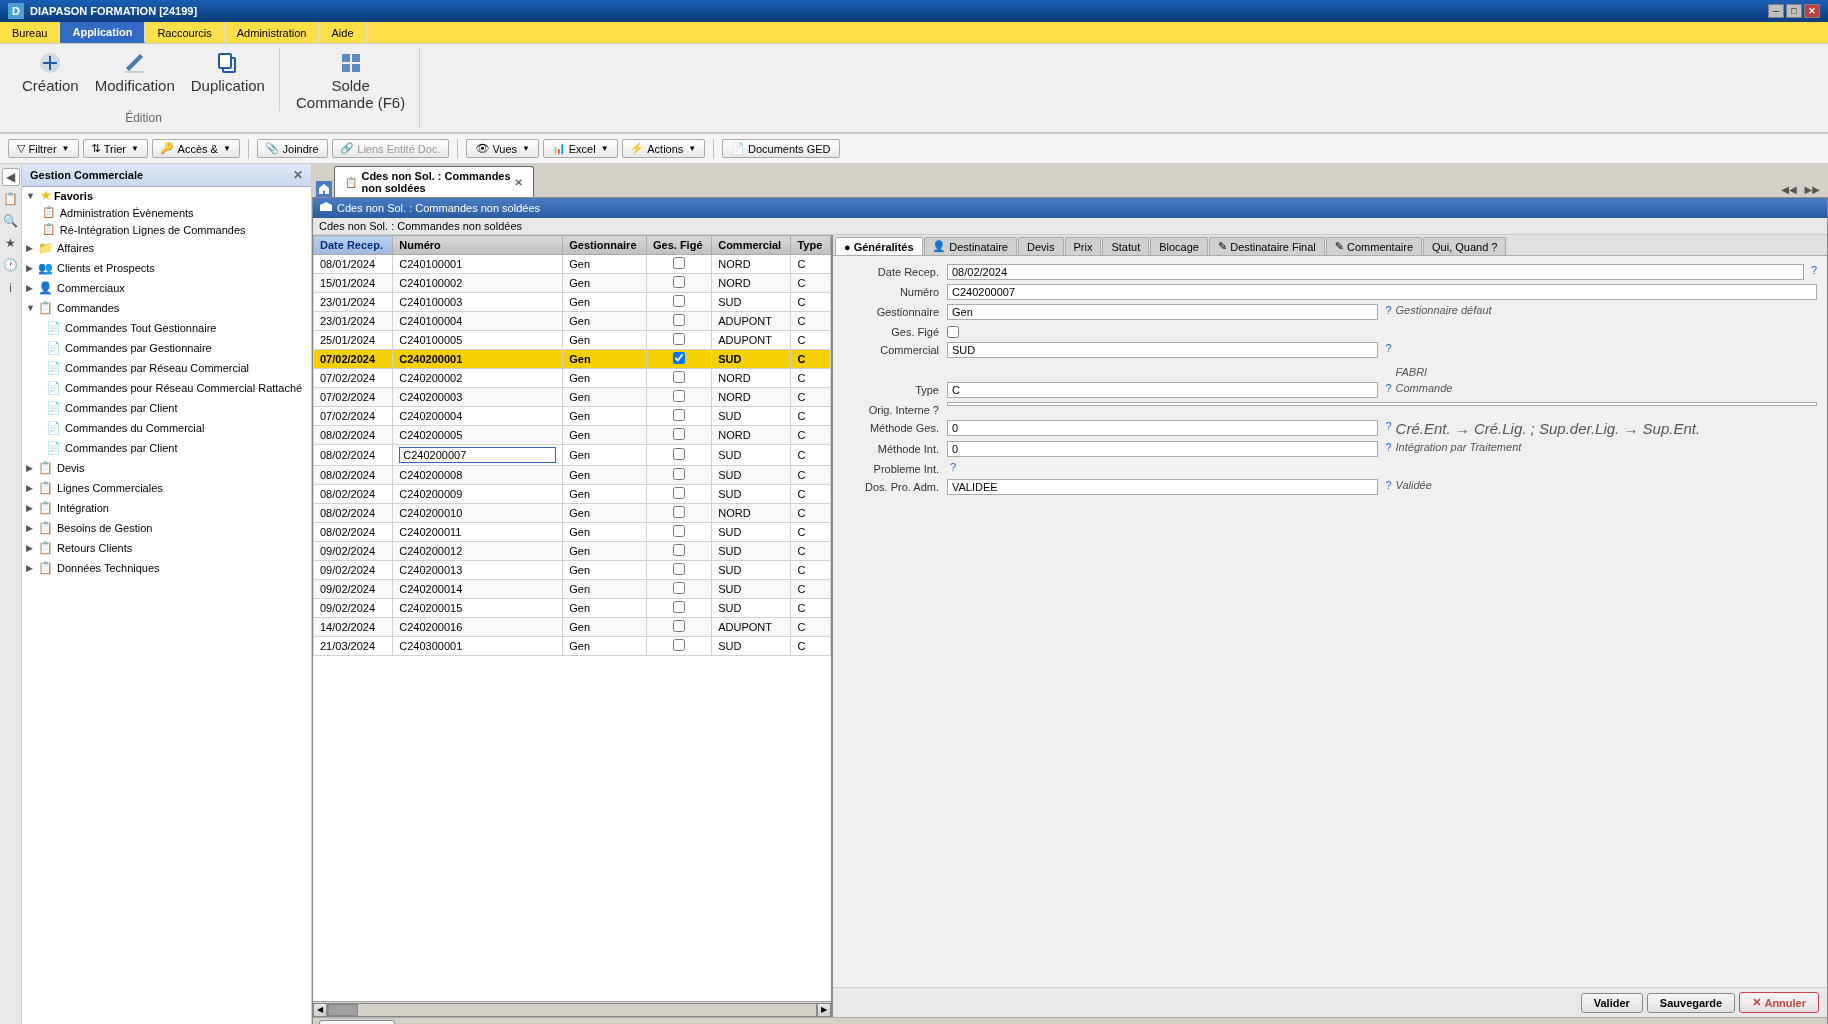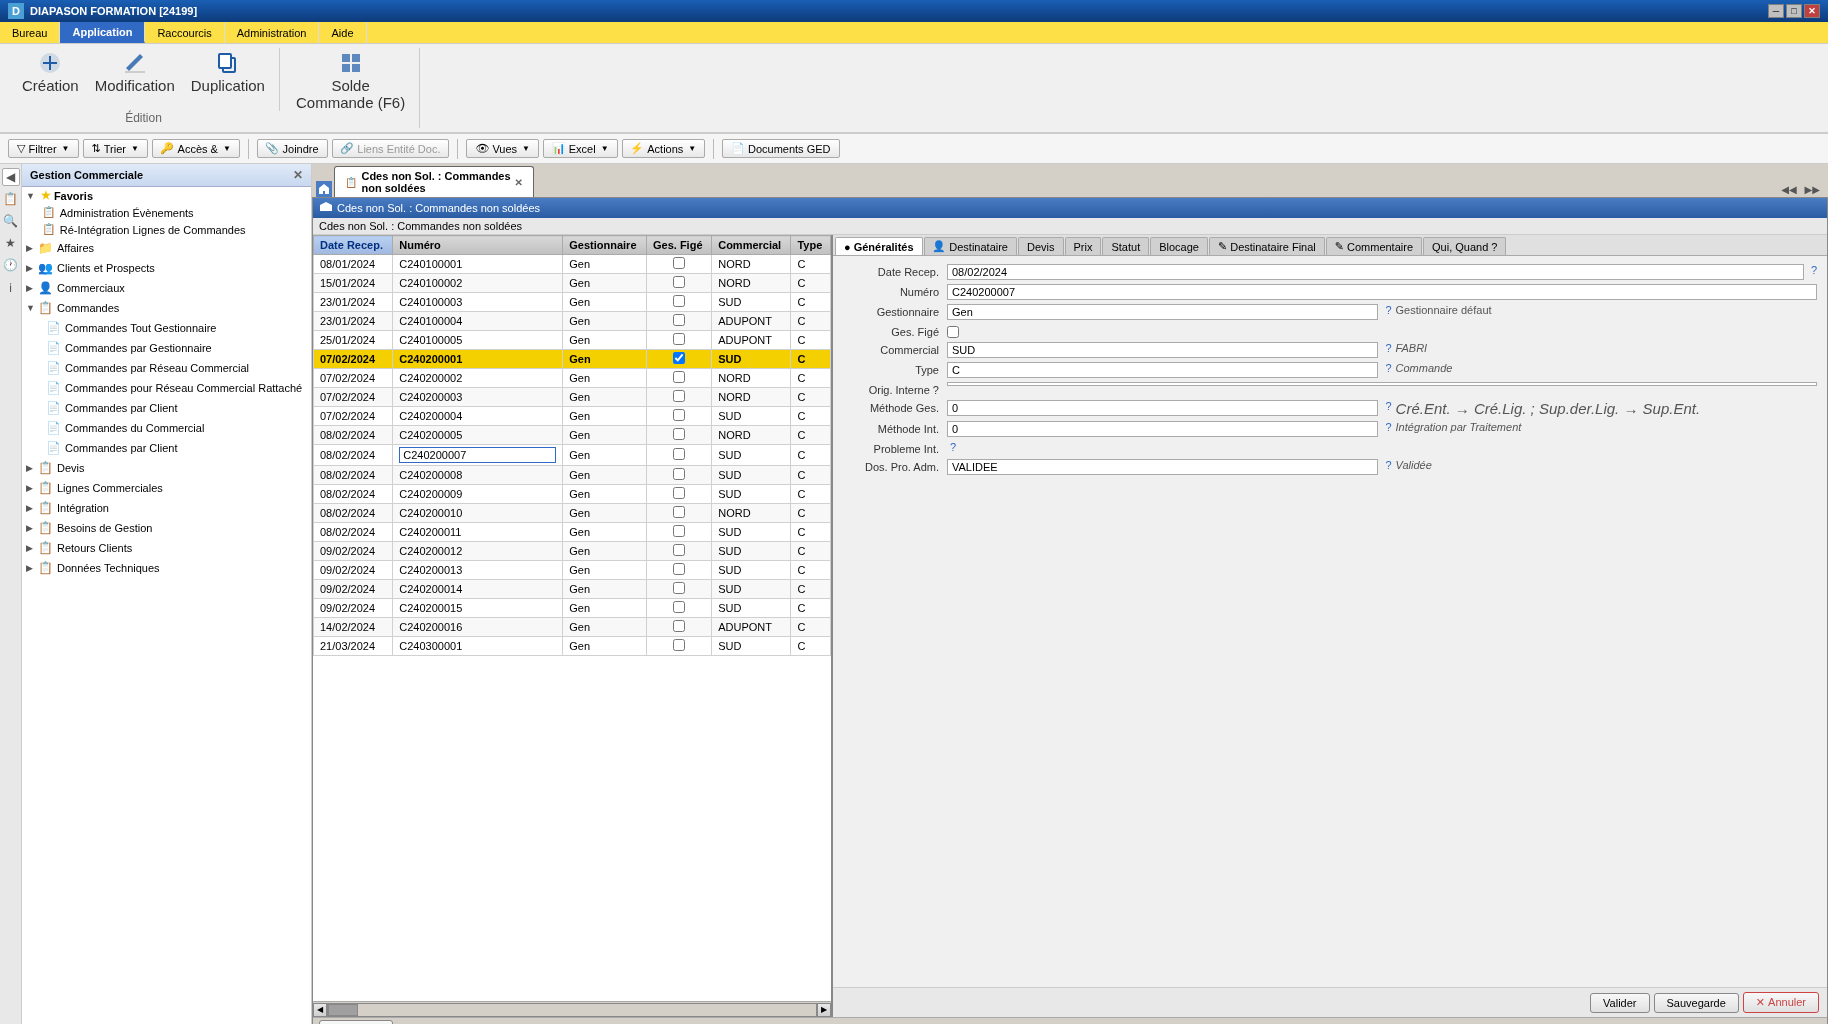--- a/index.html
+++ b/index.html
@@ -379,21 +379,21 @@
       cursor: pointer;
       font-size: 8px;
     }
     .action-btn {
       padding: 3px 12px;
       border: 1px solid #888;
       border-radius: 3px;
       background: linear-gradient(to bottom, #f8f8f8, #e0e0e0);
       cursor: pointer;
       font-size: 11px;
-      display: flex; align-items: flex-start; gap: 3px;
+      display: flex; align-items: flex-end; gap: 3px; font-weight: bold;
     }
     .action-btn.danger { border-color: #c44; color: #c44; }
 
     .detail-panel-wrapper {
       flex: 1;
       display: flex;
       flex-direction: column;
     }
 
     .detail-bottom-actions {
@@ -941,33 +941,33 @@
 
               <div class="detail-row">
                 <div class="detail-label">Numéro</div>
                 <div class="detail-value detail-value-box">C240200007</div>
               </div>
 
               <div class="detail-row">
                 <div class="detail-label">Gestionnaire</div>
                 <div class="detail-value detail-value-box">Gen</div>
                 <div class="detail-help">?</div>
-                <div class="detail-value" style="color:#555;">Gestionnaire défaut</div>
+                <div class="detail-value" style="font-style:italic;color:#555;">Gestionnaire défaut</div>
               </div>
 
               <div class="detail-row">
                 <div class="detail-label">Ges. Figé</div>
                 <input type="checkbox" style="margin-top: 2px;">
               </div>
 
               <div class="detail-row">
                 <div class="detail-label">Commercial</div>
                 <div class="detail-value detail-value-box">SUD</div>
                 <div class="detail-help">?</div>
-                <div class="detail-value" style="font-style:italic;color:#555;">FABRI</div>
+                <div class="detail-value" style="font-style:italic;color:#555;margin-top:24px;">FABRI</div>
               </div>
 
               <div class="detail-row">
                 <div class="detail-label">Type</div>
                 <div class="detail-value detail-value-box">C</div>
                 <div class="detail-help">?</div>
                 <div class="detail-value" style="font-style:italic;color:#555;">Commande</div>
               </div>
 
               <div class="detail-row">

